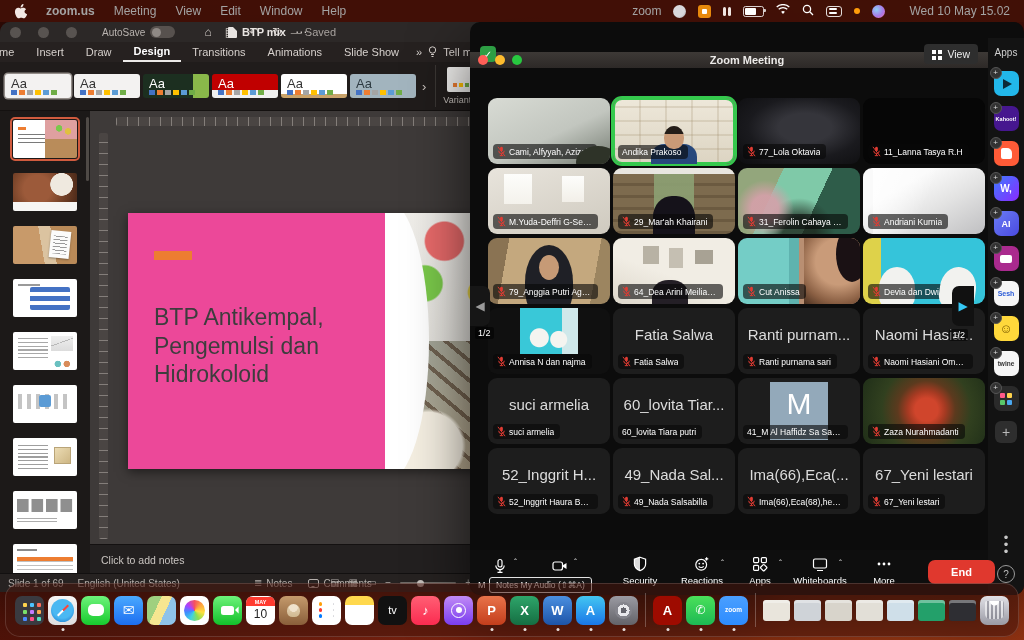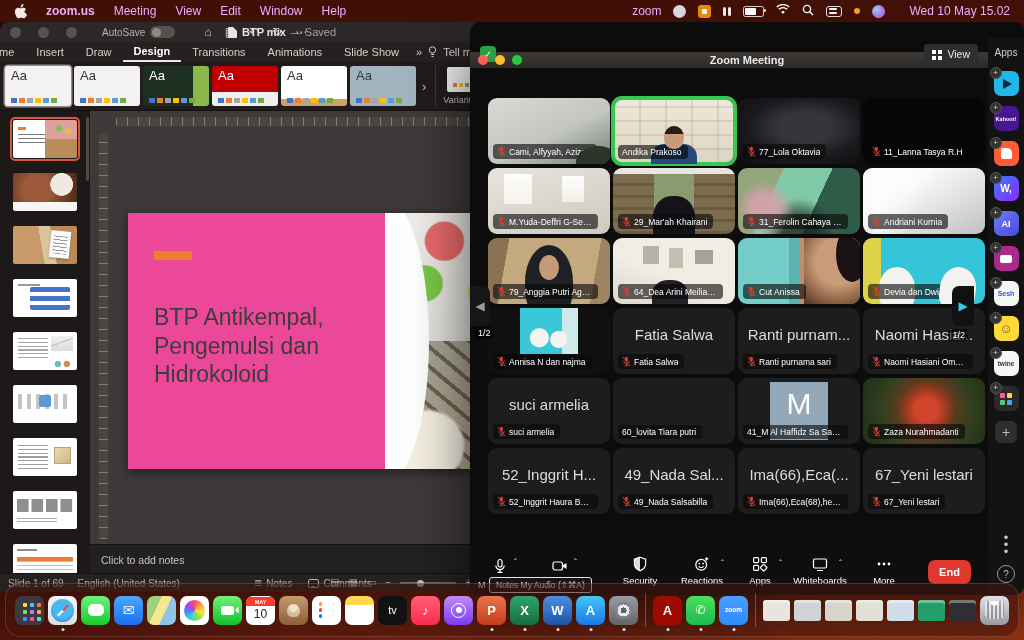--- a/index.html
+++ b/index.html
@@ -4,21 +4,21 @@
 <style>
   html,body{margin:0;padding:0;}
   body{width:1024px;height:640px;overflow:hidden;position:relative;
        font-family:"Liberation Sans","DejaVu Sans",sans-serif;
        -webkit-font-smoothing:antialiased;}
   .desktop{position:absolute;inset:0;
     background:radial-gradient(140% 115% at 88% 96%, #a63d15 0%, #7e2410 30%, #541409 58%, #2e0a05 100%);}
 
   
   .menubar{position:absolute;top:0;left:0;right:0;height:22px;background:rgba(66,16,7,.92);
-    display:flex;align-items:center;padding:0 14px;color:#f0abfc;font-size:12px;z-index:50;}
+    display:flex;align-items:center;padding:0 14px;color:#a3a3a3;font-size:12px;z-index:50;}
   .menu-left{display:flex;align-items:center;gap:19px;}
   .menu-item{cursor:default;}
   .menu-item.bold{font-weight:700;}
   .apple-logo svg{display:block;}
   .menu-right{margin-left:auto;display:flex;align-items:center;gap:12px;font-size:12px;}
   .st-circle{width:13px;height:13px;border-radius:50%;background:radial-gradient(circle at 40% 40%,#d8d8dc 0 55%,#9a9aa0);}
   .st-orange{width:13px;height:13px;border-radius:3px;background:#e8890c;position:relative;}
   .st-orange::after{content:"";position:absolute;left:4px;top:4px;width:5px;height:5px;border-radius:1px;background:#fff;}
   .st-pods{display:flex;gap:2px;}
   .st-pods i{width:3px;height:9px;border-radius:2px;background:#f0e6e2;}
@@ -46,21 +46,21 @@
   .docicon{width:9px;height:11px;background:#e8e4e1;border-radius:1px;position:relative;}
   .docicon::after{content:"";position:absolute;right:0;top:0;border:2.5px solid #2c2827;border-left-color:transparent;border-bottom-color:transparent;}
   .ppt-doctitle b{font-weight:700;}
   .ppt-doctitle .saved{color:#a8a29e;}
   .ppt-tabs{height:20px;background:#262120;display:flex;align-items:center;padding-left:0;overflow:hidden;}
   .tab{padding:3px 11px;font-size:11px;color:#d6d0cc;white-space:nowrap;}
   .tab:first-child{margin-left:-26px;}
   .tab.active{color:#fff;font-weight:700;border-bottom:2px solid #eceae8;}
   .tab-extra{display:flex;align-items:center;gap:6px;color:#d6d0cc;font-size:11px;padding:0 6px;}
   .ppt-ribbon{height:48px;background:#201c1b;border-bottom:1px solid #141110;display:flex;align-items:center;padding:0 5px;gap:4px;}
-  .theme{width:66px;height:40px;border-radius:3px;display:flex;flex-direction:column;justify-content:space-between;padding:3px 6px;box-sizing:border-box;background:#f3f2f1;color:#333;}
+  .theme{width:66px;height:24px;border-radius:3px;display:flex;flex-direction:column;justify-content:space-between;padding:3px 6px;box-sizing:border-box;background:#f3f2f1;color:#333;}
   .theme.sel{box-shadow:0 0 0 1.5px #938d89;}
   .theme .aa{font-size:13px;line-height:1;}
   .theme .sw{width:6px;height:5px;background:#4472c4;box-shadow:8px 0 #ed7d32,16px 0 #a5a5a5,24px 0 #ffc000,32px 0 #5b9bd5,40px 0 #70ad47;}
   .theme.t3{background:linear-gradient(90deg,#1c2f20 0 76%,#8ab84a 76%);color:#fff;}
   .theme.t4{background:linear-gradient(#c00000 0 66%,#efefef 66%);color:#fff;}
   .theme.t5{background:linear-gradient(#fff 0 82%,#c9a36a 82%);}
   .theme.t6{background:#a2b4be;color:#2e3b42;}
   .ribbon-arrow{color:#c9c3bf;font-size:13px;padding:0 2px;}
   .ribbon-div{width:1px;height:42px;background:#3b3734;margin:0 3px;}
   .variants{display:flex;flex-direction:column;align-items:center;gap:3px;}
@@ -239,21 +239,21 @@
   .zhelp{margin:10px 0 12px;width:16px;height:16px;border-radius:50%;border:1.4px solid #9a9a9a;color:#bdbdbd;
      font-size:10px;display:flex;align-items:center;justify-content:center;}
 
   .ztoolbar{position:absolute;left:0;right:36px;bottom:0;height:45px;background:#0e0e0e;}
   .zbtn{position:absolute;top:6px;width:64px;display:flex;flex-direction:column;align-items:center;gap:3px;color:#fff;font-size:9.5px;}
   .zbtn .chev,.chev{color:#cfcfcf;font-size:9px;line-height:1;}
   .zbtn .chev{position:absolute;right:10px;top:3px;}
   .ti{width:16px;height:16px;display:block;}
   .zmic{position:absolute;left:22px;top:8px;display:flex;align-items:flex-start;gap:6px;}
   .zcam{position:absolute;left:82px;top:8px;display:flex;align-items:flex-start;gap:6px;}
-  .zend{position:absolute;left:458px;top:10px;width:43px;height:24px;background:#e0382e;border-radius:7px;color:#fff;
+  .zend{position:absolute;left:458px;top:10px;width:67px;height:24px;background:#e0382e;border-radius:7px;color:#fff;
      font-size:11px;font-weight:700;display:flex;align-items:center;justify-content:center;}
   .ztooltip{position:absolute;left:19px;top:27px;background:#161616;border:1px solid #e3e3e3;border-radius:3px;
      padding:2px 6px;font-size:8.5px;color:#f2f2f2;white-space:nowrap;z-index:3;}
   .zm-prefix{position:absolute;left:8px;top:30px;font-size:9px;color:#fff;}
 
   
   .dock{position:absolute;left:50%;bottom:3px;transform:translateX(-50%);height:44px;display:flex;align-items:center;gap:4px;
      padding:4px 9px;background:rgba(72,22,13,.55);border:1px solid rgba(255,255,255,.14);border-radius:15px;z-index:60;}
   .ditem{position:relative;flex:0 0 auto;width:29px;height:29px;border-radius:7px;display:flex;flex-direction:column;
      align-items:center;justify-content:center;color:#fff;font-weight:700;}
@@ -727,20 +727,21 @@
                 <path d="M1.9 5.2a3.1 3.1 0 0 0 6.2 0"></path>
                 <line x1="5" y1="8.3" x2="5" y2="9.9"></line>
                 <line x1="3.1" y1="10.6" x2="6.9" y2="10.6"></line>
                 <line x1="1" y1="0.8" x2="9" y2="11.2"></line>
               </g>
             </svg>
             <span>suci armelia</span>
           </div>
         </div>
         <div class="tile v-none">
+          <div class="big-name">60_lovita Tiar...</div>
           <div class="nametag">
             <span>60_lovita Tiara putri</span>
           </div>
         </div>
         <div class="tile v-avatar">
           <div class="big-name">M</div>
           <div class="nametag">
             <span>41_M Al Haffidz Sa Sag...</span>
           </div>
         </div>

